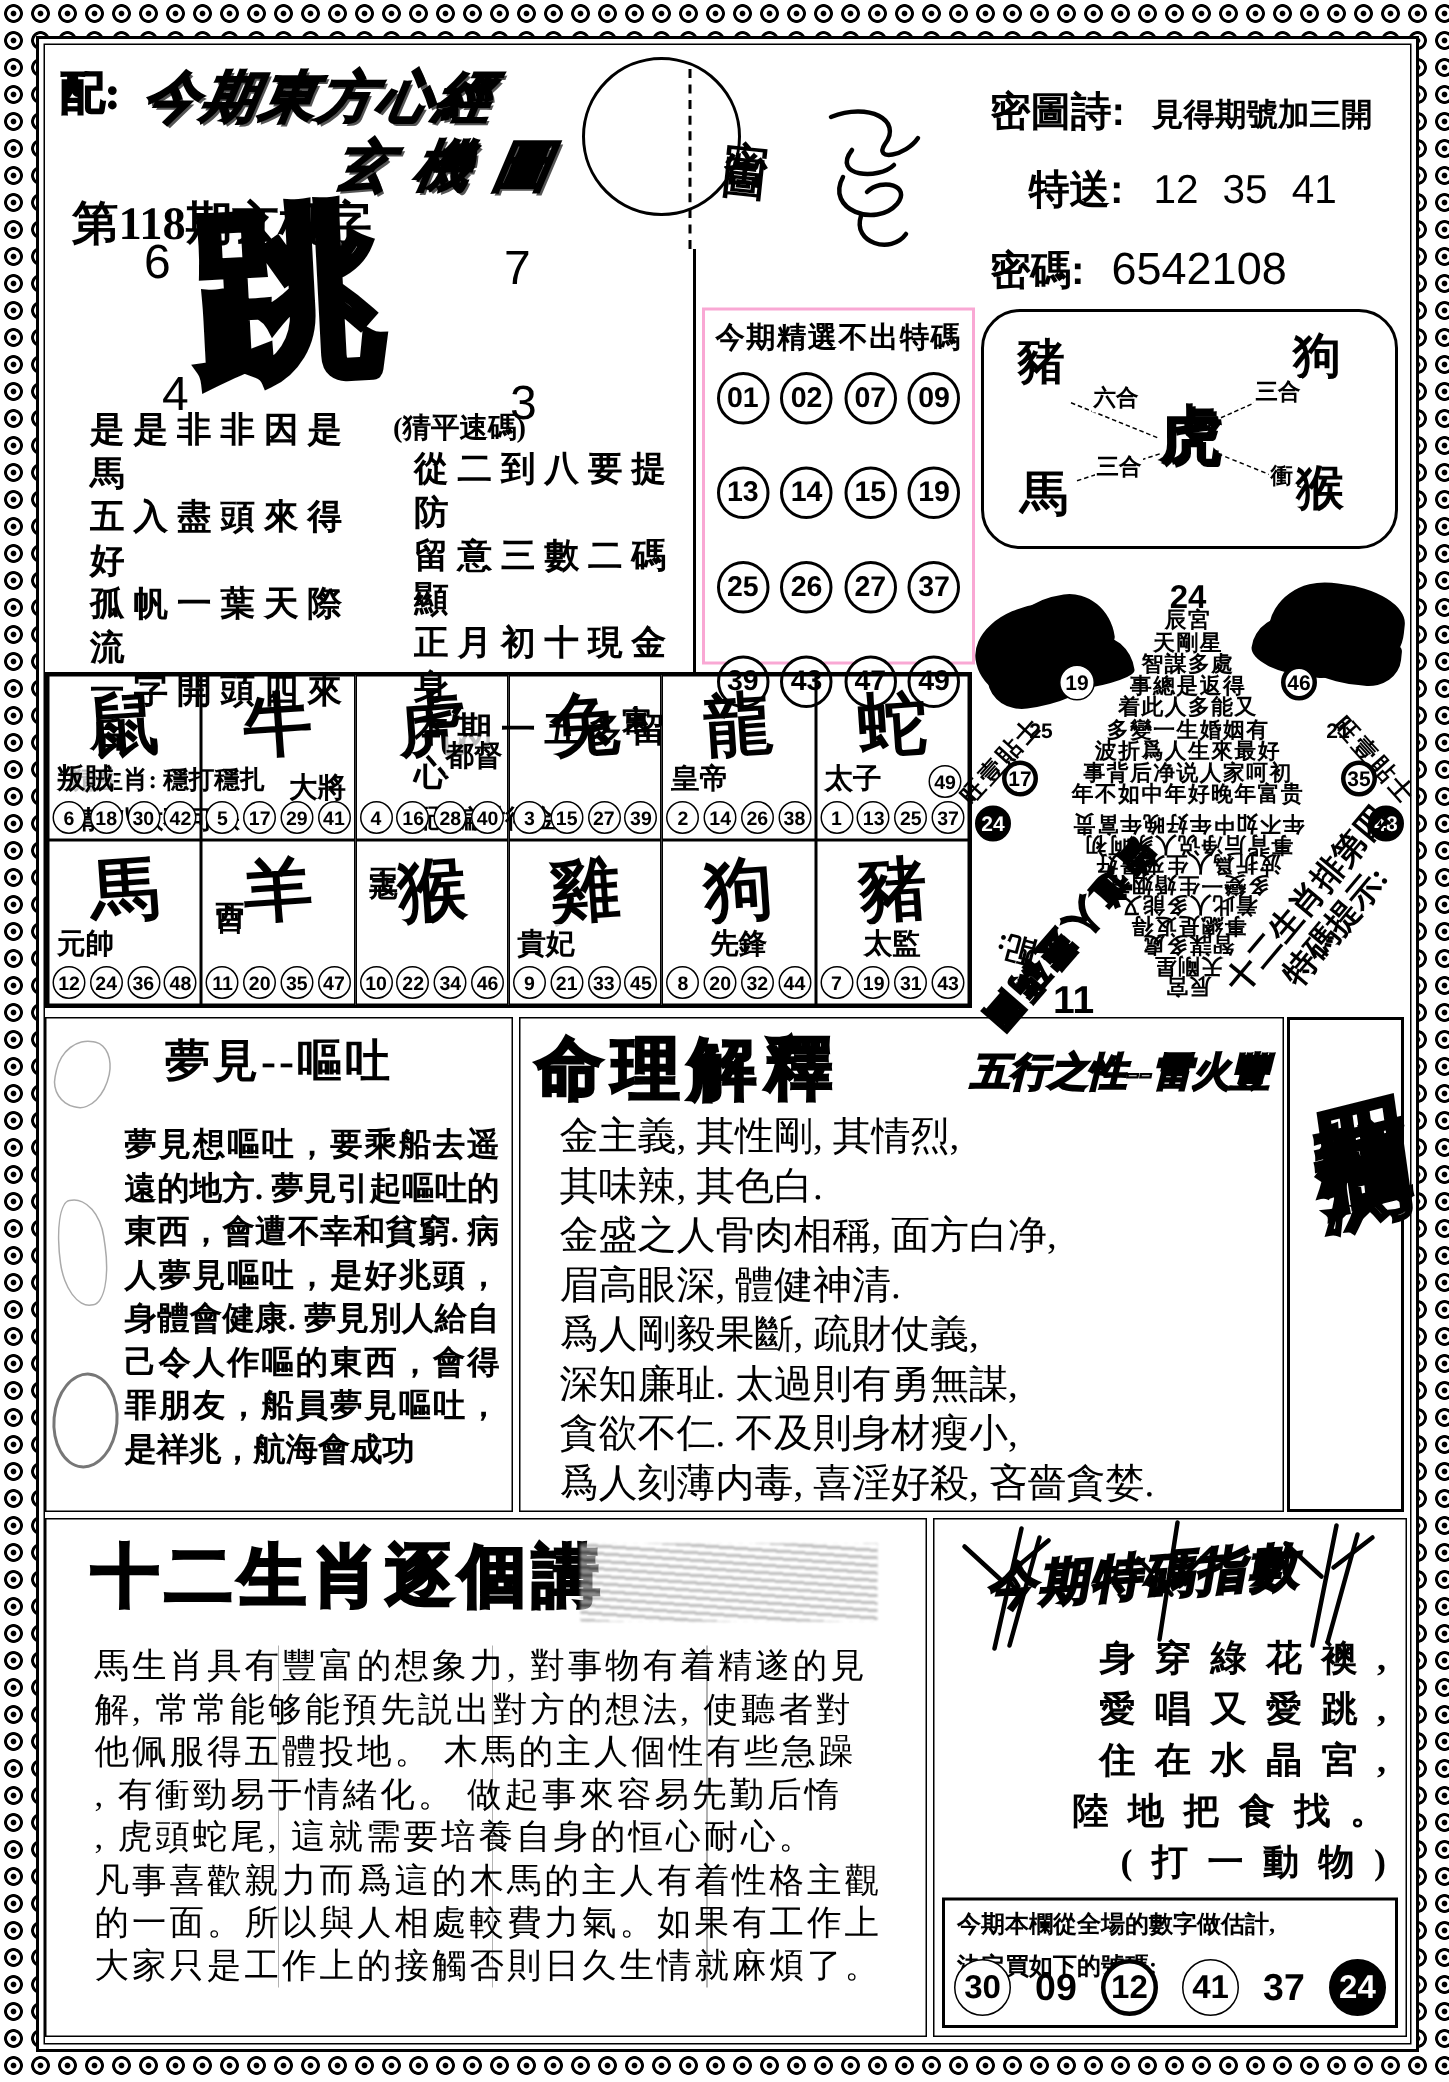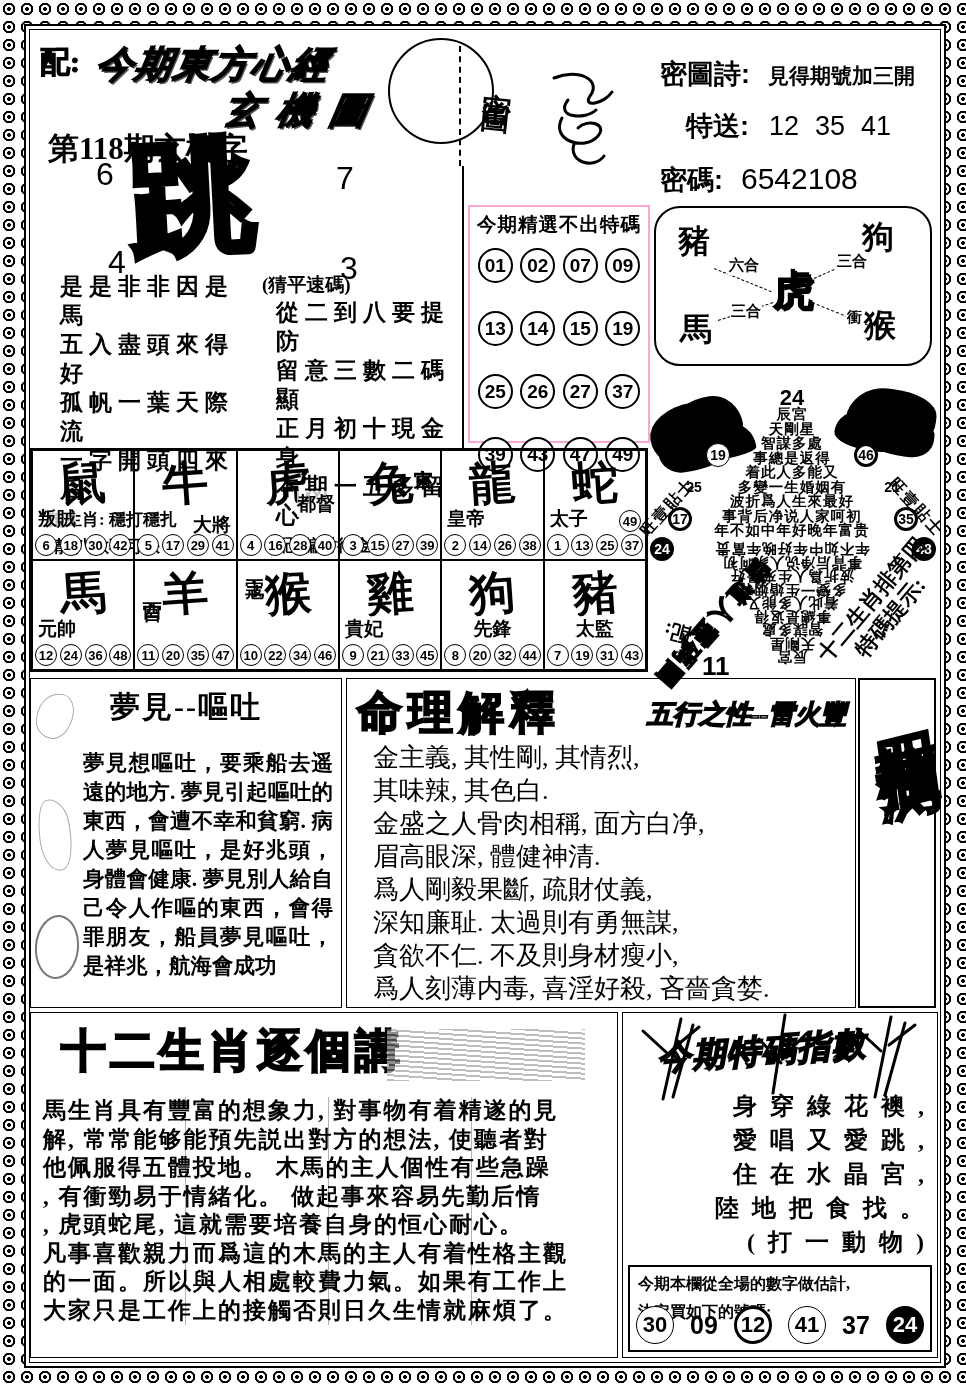--- a/index.html
+++ b/index.html
@@ -125,21 +125,21 @@
         writing-mode:vertical-rl;font-size:62px;font-weight:900;color:#fff;-webkit-text-stroke:2.5px #000;
         letter-spacing:6px;line-height:72px;}
 
 .zj{left:4px;top:986px;width:588px;height:346px;border:1.5px solid #000;box-sizing:border-box;}
 .zjtitle{position:absolute;left:30px;top:8px;font-size:45px;font-weight:900;letter-spacing:4px;
          -webkit-text-stroke:2px #000;font-family:"Liberation Sans",sans-serif;}
 .smudge{position:absolute;left:356px;top:16px;width:198px;height:52px;opacity:.55;filter:blur(.6px);
         background:repeating-linear-gradient(4deg,#888 0 2px,#fff 2px 5px),repeating-linear-gradient(94deg,#aaa 0 3px,#fff 3px 7px);}
 #zj-body{position:absolute;left:12px;top:84px;right:8px;
   background-image:repeating-linear-gradient(90deg,transparent 0 142px,rgba(0,0,0,.3) 142px 143px);}
-.zjline{font-size:23px;font-weight:bold;line-height:28.5px;letter-spacing:2px;white-space:nowrap;}
+.zjline{font-size:23px;font-weight:normal;line-height:28.5px;letter-spacing:2px;white-space:nowrap;margin-left:20px;}
 
 .idx{left:596px;top:986px;width:316px;height:346px;border:1.5px solid #000;box-sizing:border-box;}
 .idxtitle{position:absolute;left:34px;top:16px;font-size:33px;font-weight:900;font-style:italic;
           color:#fff;-webkit-text-stroke:1.8px #000;transform:rotate(-4deg);letter-spacing:2px;white-space:nowrap;}
 .bamboo{position:absolute;left:0;top:0;}
 #idx-poem{position:absolute;left:0;right:0;top:76px;text-align:right;}
 .idxline{font-size:24px;font-weight:bold;letter-spacing:13px;line-height:34px;}
 .idxbox{position:absolute;left:5px;right:5px;top:252px;bottom:5px;border:2px solid #000;}
 .idxfoot{font-size:16px;font-weight:bold;margin:5px 0 0 8px;line-height:23px;}
 #idx-nums{position:absolute;left:6px;right:6px;bottom:6px;display:flex;justify-content:space-between;align-items:center;}

